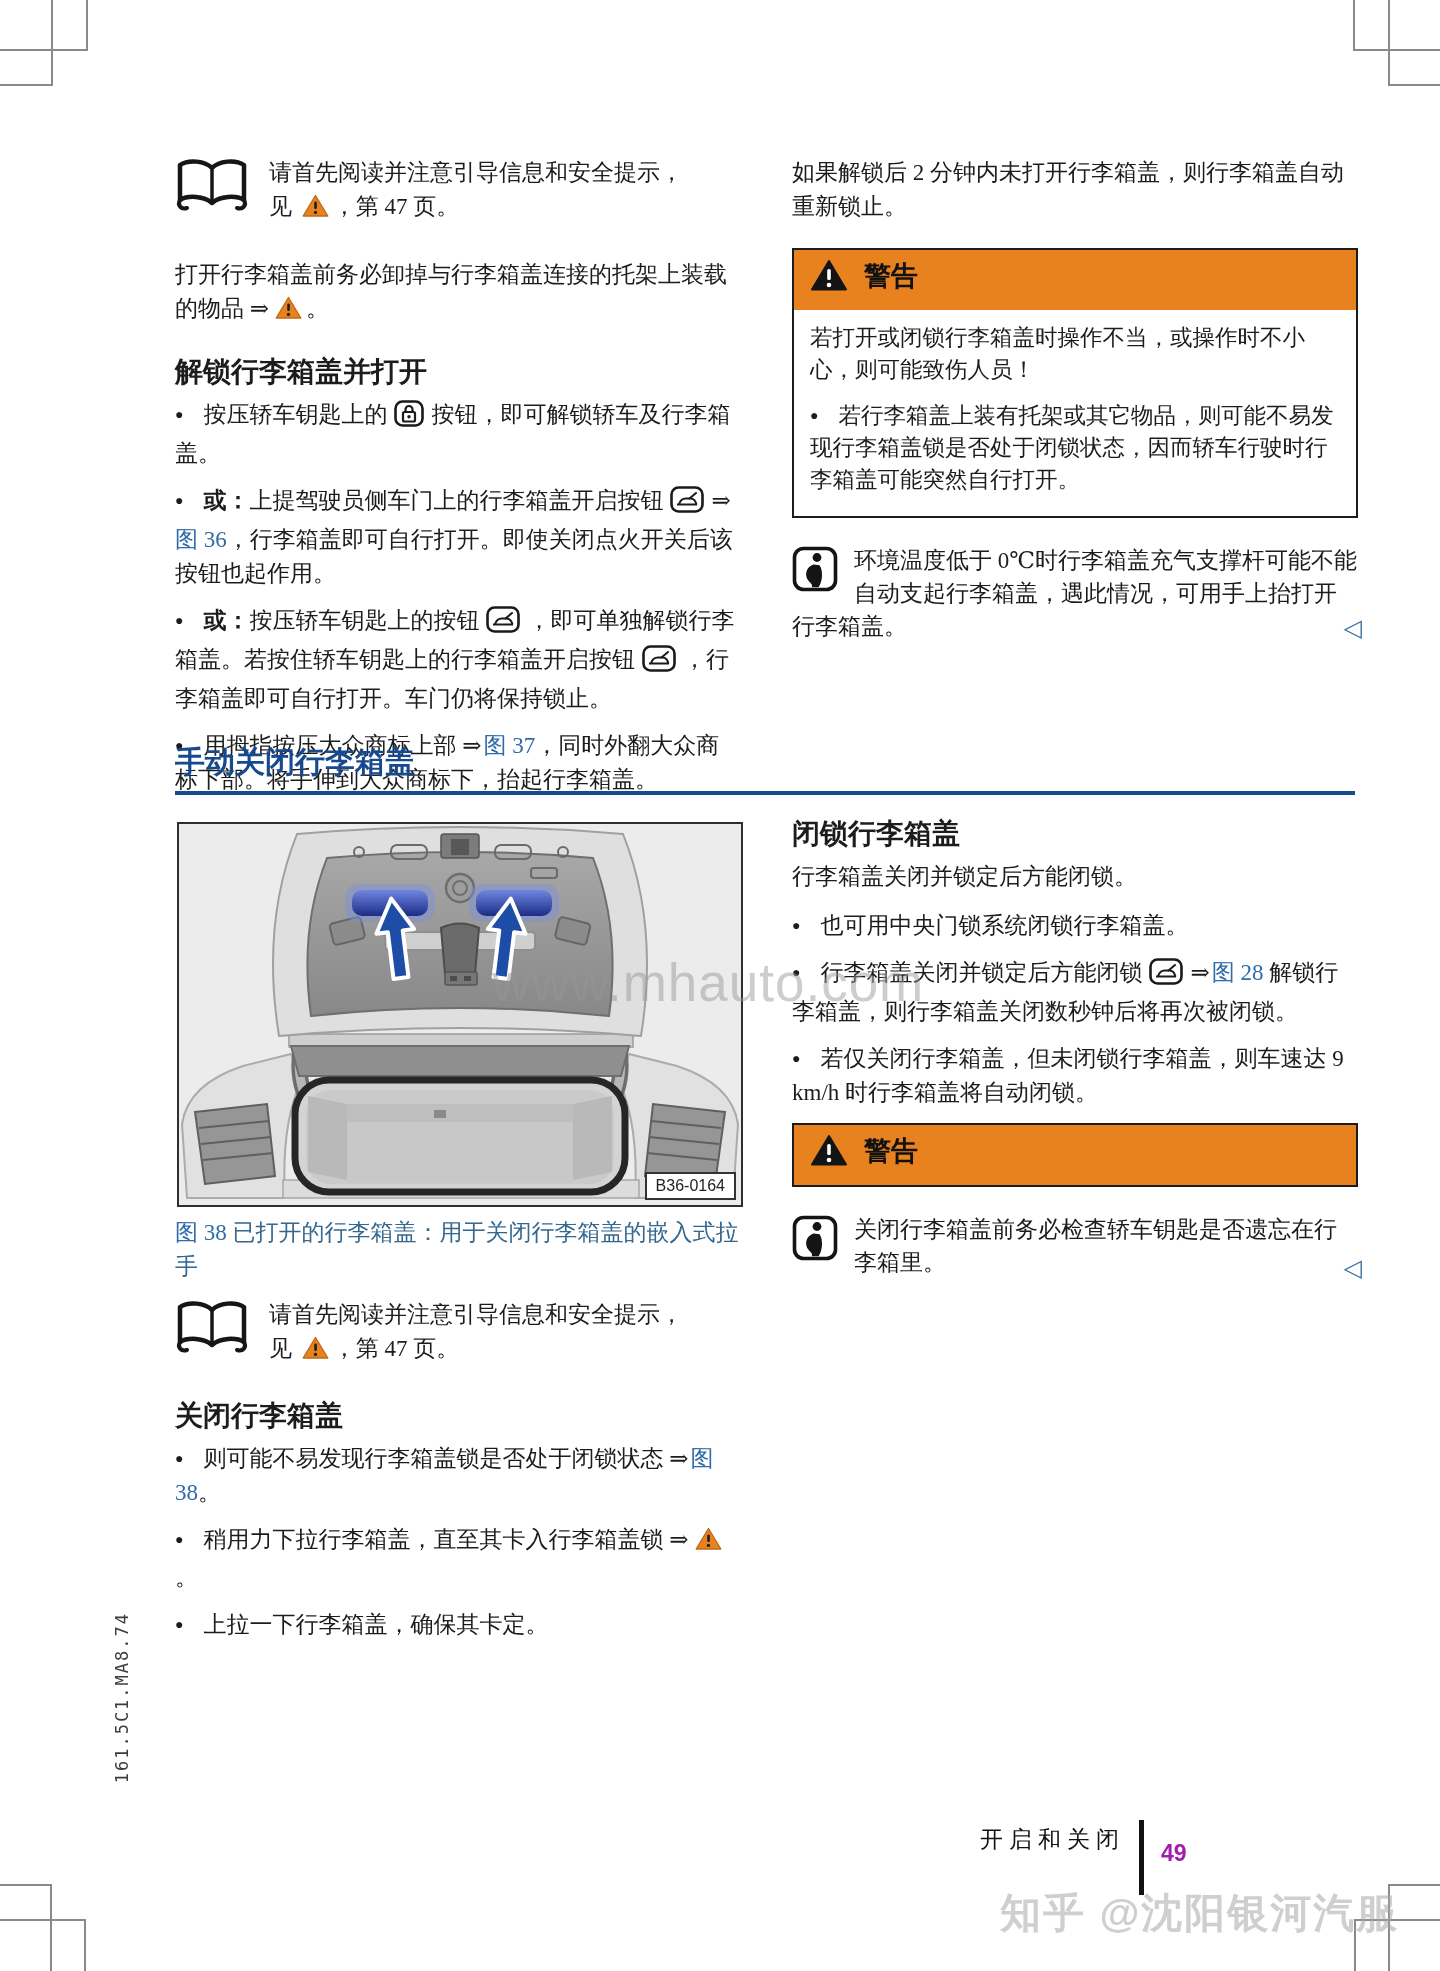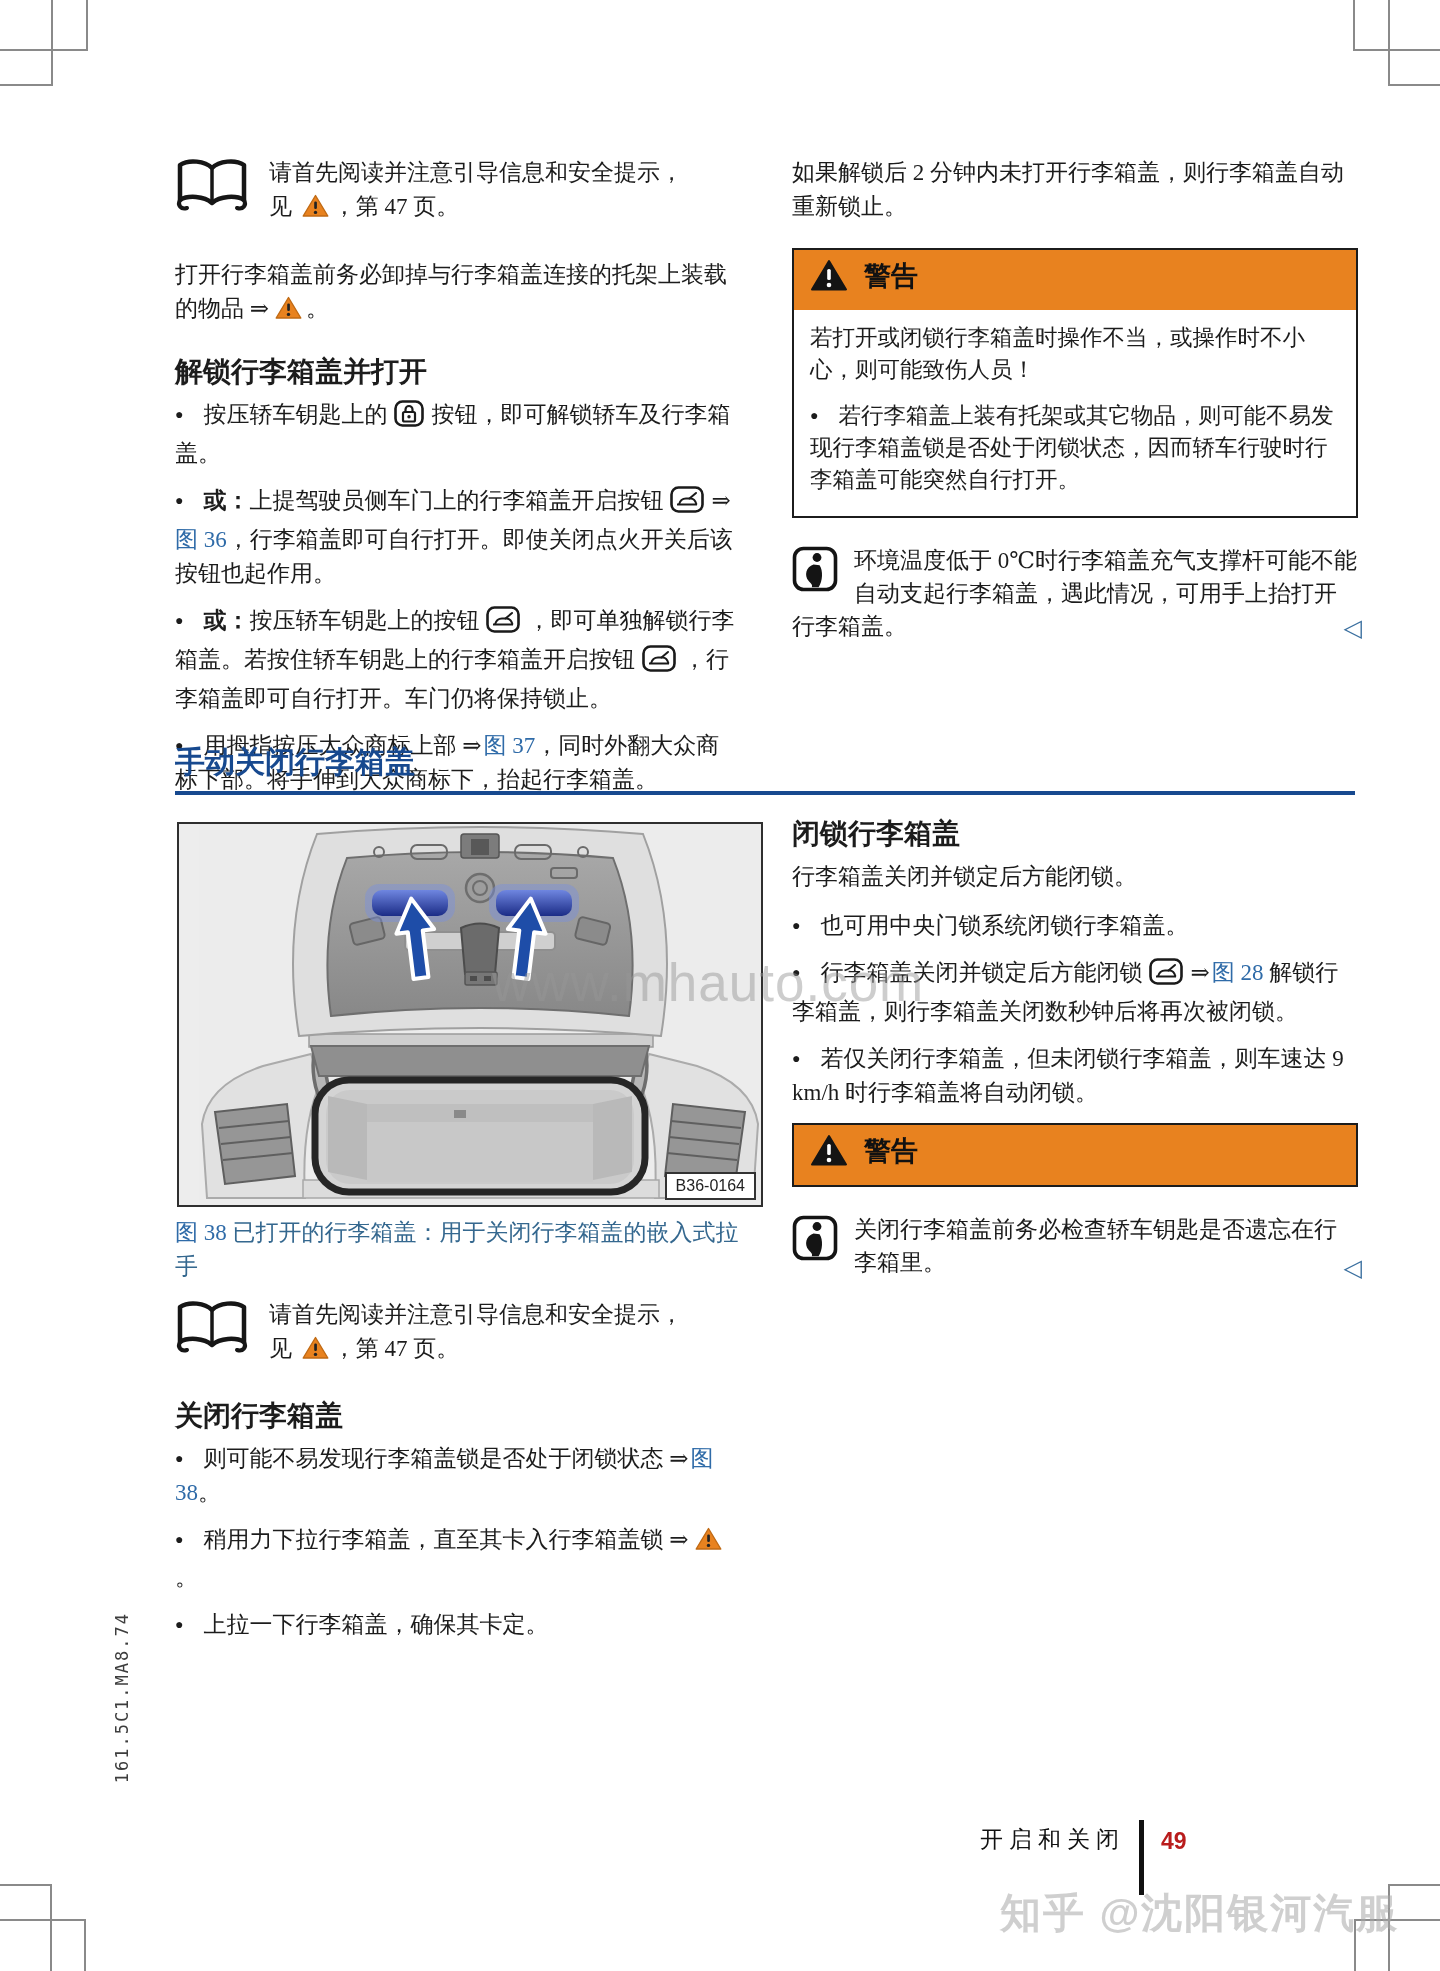--- a/index.html
+++ b/index.html
@@ -34,30 +34,30 @@
   .infonote{position:relative;margin:4px 0 0;font-size:23px;line-height:33px;min-height:70px;}
   .infonote .ic-info{float:left;margin:2px 16px 2px 0;}
   .endmark{position:absolute;right:-4px;bottom:-2px;color:#3a6f9f;font-size:24px;
     font-family:"DejaVu Sans",sans-serif;}
   
   #section-head{position:absolute;left:175px;top:744px;width:1180px;
     font-family:"Liberation Sans",sans-serif;font-size:30px;font-weight:700;color:#17498f;
     padding-bottom:11px;border-bottom:4px solid #17498f;line-height:36px;}
   
   #figure{position:absolute;left:177px;top:822px;width:562px;height:381px;
-    border:2px solid #2f2f2f;background:#ededed;padding-left:20px;}
+    border:2px solid #2f2f2f;background:#ededed;}
   #figure svg{display:block;}
   #img-code{position:absolute;right:5px;bottom:5px;background:#fff;border:2px solid #333;
     padding:0 9px;font-family:"Liberation Sans",sans-serif;font-size:16px;line-height:24px;color:#222;}
   #caption{position:absolute;left:175px;top:1216px;width:566px;font-size:23px;line-height:34px;color:#35688f;}
   
   #footer{position:absolute;left:980px;top:1820px;display:flex;align-items:flex-start;text-align:center;}
   .f-sec{font-family:"Liberation Sans",sans-serif;font-size:23px;letter-spacing:6px;margin-top:4px;color:#111;}
   .f-bar{width:5px;height:75px;background:#111;margin:0 17px 0 14px;}
-  .f-num{font-family:"Liberation Sans",sans-serif;font-size:23px;font-weight:700;margin-top:8px;color:#b91c1c;}
+  .f-num{font-family:"Liberation Sans",sans-serif;font-size:23px;font-weight:700;margin-top:20px;color:#a21caf;}
   
   #spine{position:absolute;left:112px;top:1612px;writing-mode:vertical-rl;transform:rotate(180deg);
     font-family:"DejaVu Sans Mono",monospace;font-size:17px;letter-spacing:2px;color:#3d3d3d;}
   
   .wm{position:absolute;font-family:"Liberation Sans",sans-serif;pointer-events:none;z-index:9;}
   #wm-center{left:492px;top:952px;font-size:53px;color:rgba(150,150,150,0.48);letter-spacing:1px;}
   #wm-bottom{left:1000px;top:1886px;font-size:41px;font-weight:700;color:rgba(168,168,168,0.55);letter-spacing:2px;white-space:nowrap;}
 </style>
 </head>
 <body>

